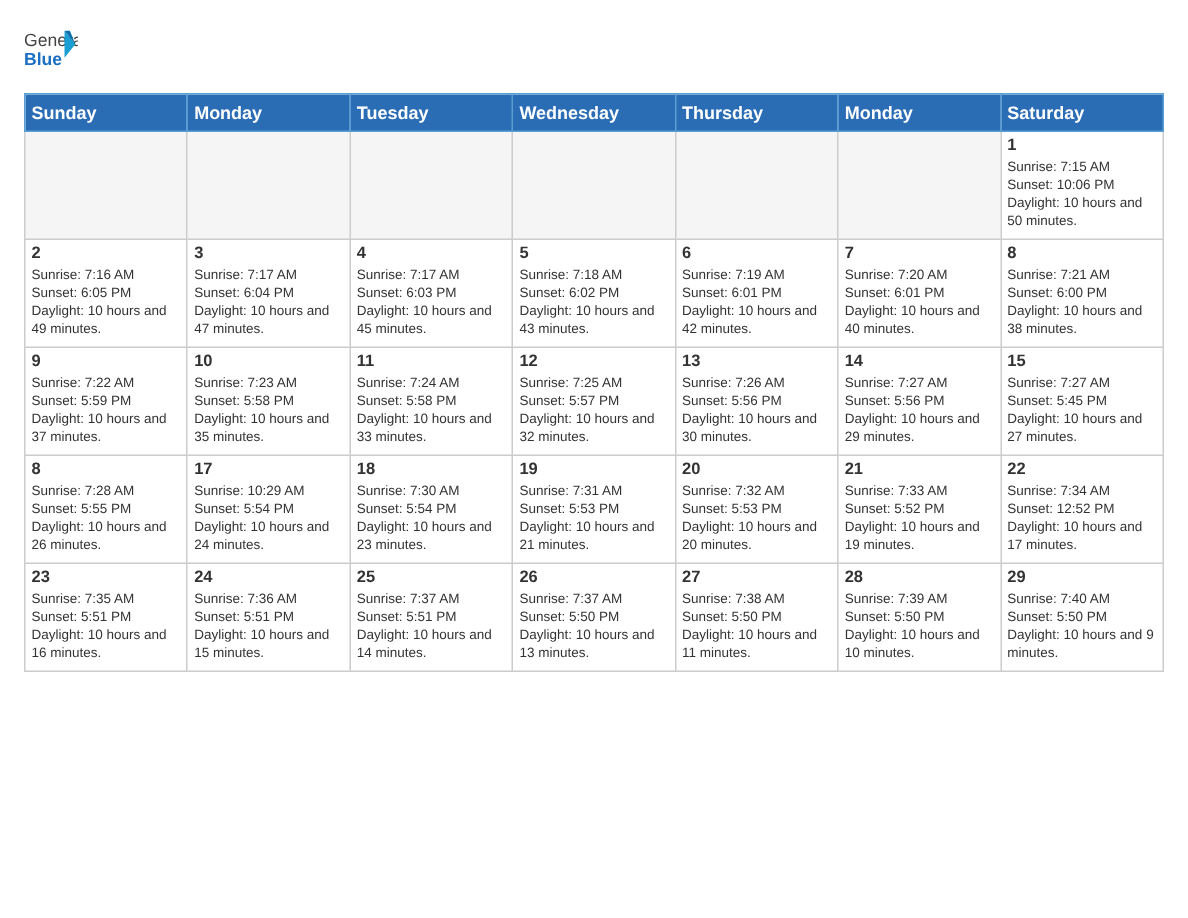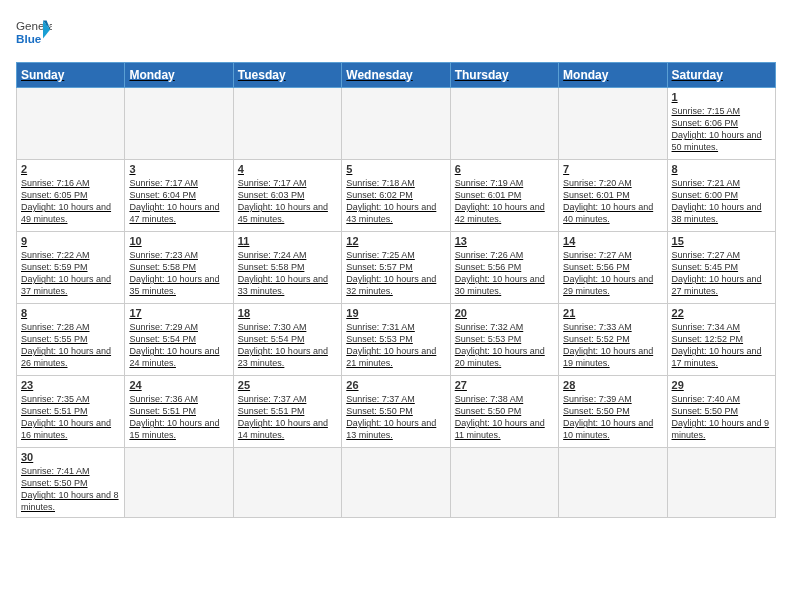--- a/index.html
+++ b/index.html
@@ -38,21 +38,20 @@
       color: #333;
     }
     .location {
       font-size: 15px;
       color: #555;
     }
     .calendar {
       width: 100%;
       border-collapse: collapse;
       border: 1px solid #ccc;
-      text-decoration: underline;
     }
     .calendar th {
       background-color: #2a6db5;
       color: #fff;
       font-size: 12px;
       font-weight: bold;
       padding: 5px 4px;
       text-align: left;
       border: 1px solid #5a9fd4;
     }
@@ -119,21 +118,21 @@
     <tr>
           <td class="empty"></td>
           <td class="empty"></td>
           <td class="empty"></td>
           <td class="empty"></td>
           <td class="empty"></td>
           <td class="empty"></td>
           <td>
             <span class="day-number">1</span>
             <div class="day-info">Sunrise: 7:15 AM
-Sunset: 6:06 PM
+Sunset: 10:06 PM
 Daylight: 10 hours
 and 50 minutes.</div>
           </td>
         </tr>
         <tr>
           <td>
             <span class="day-number">2</span>
             <div class="day-info">Sunrise: 7:16 AM
 Sunset: 6:05 PM
 Daylight: 10 hours
@@ -236,21 +235,21 @@
         <tr>
           <td>
             <span class="day-number">8</span>
             <div class="day-info">Sunrise: 7:28 AM
 Sunset: 5:55 PM
 Daylight: 10 hours
 and 26 minutes.</div>
           </td>
           <td>
             <span class="day-number">17</span>
-            <div class="day-info">Sunrise: 7:29 AM
+            <div class="day-info">Sunrise: 10:29 AM
 Sunset: 5:54 PM
 Daylight: 10 hours
 and 24 minutes.</div>
           </td>
           <td>
             <span class="day-number">18</span>
             <div class="day-info">Sunrise: 7:30 AM
 Sunset: 5:54 PM
 Daylight: 10 hours
 and 23 minutes.</div>
@@ -327,31 +326,16 @@
 Daylight: 10 hours
 and 10 minutes.</div>
           </td>
           <td>
             <span class="day-number">29</span>
             <div class="day-info">Sunrise: 7:40 AM
 Sunset: 5:50 PM
 Daylight: 10 hours
 and 9 minutes.</div>
           </td>
-        </tr>
-        <tr class="last-row">
-          <td>
-            <span class="day-number">30</span>
-            <div class="day-info">Sunrise: 7:41 AM
-Sunset: 5:50 PM
-Daylight: 10 hours
-and 8 minutes.</div>
-          </td>
-          <td class="empty"></td>
-          <td class="empty"></td>
-          <td class="empty"></td>
-          <td class="empty"></td>
-          <td class="empty"></td>
-          <td class="empty"></td>
         </tr>
       </tbody>
   </table>
 </div>
 
 </body></html>

